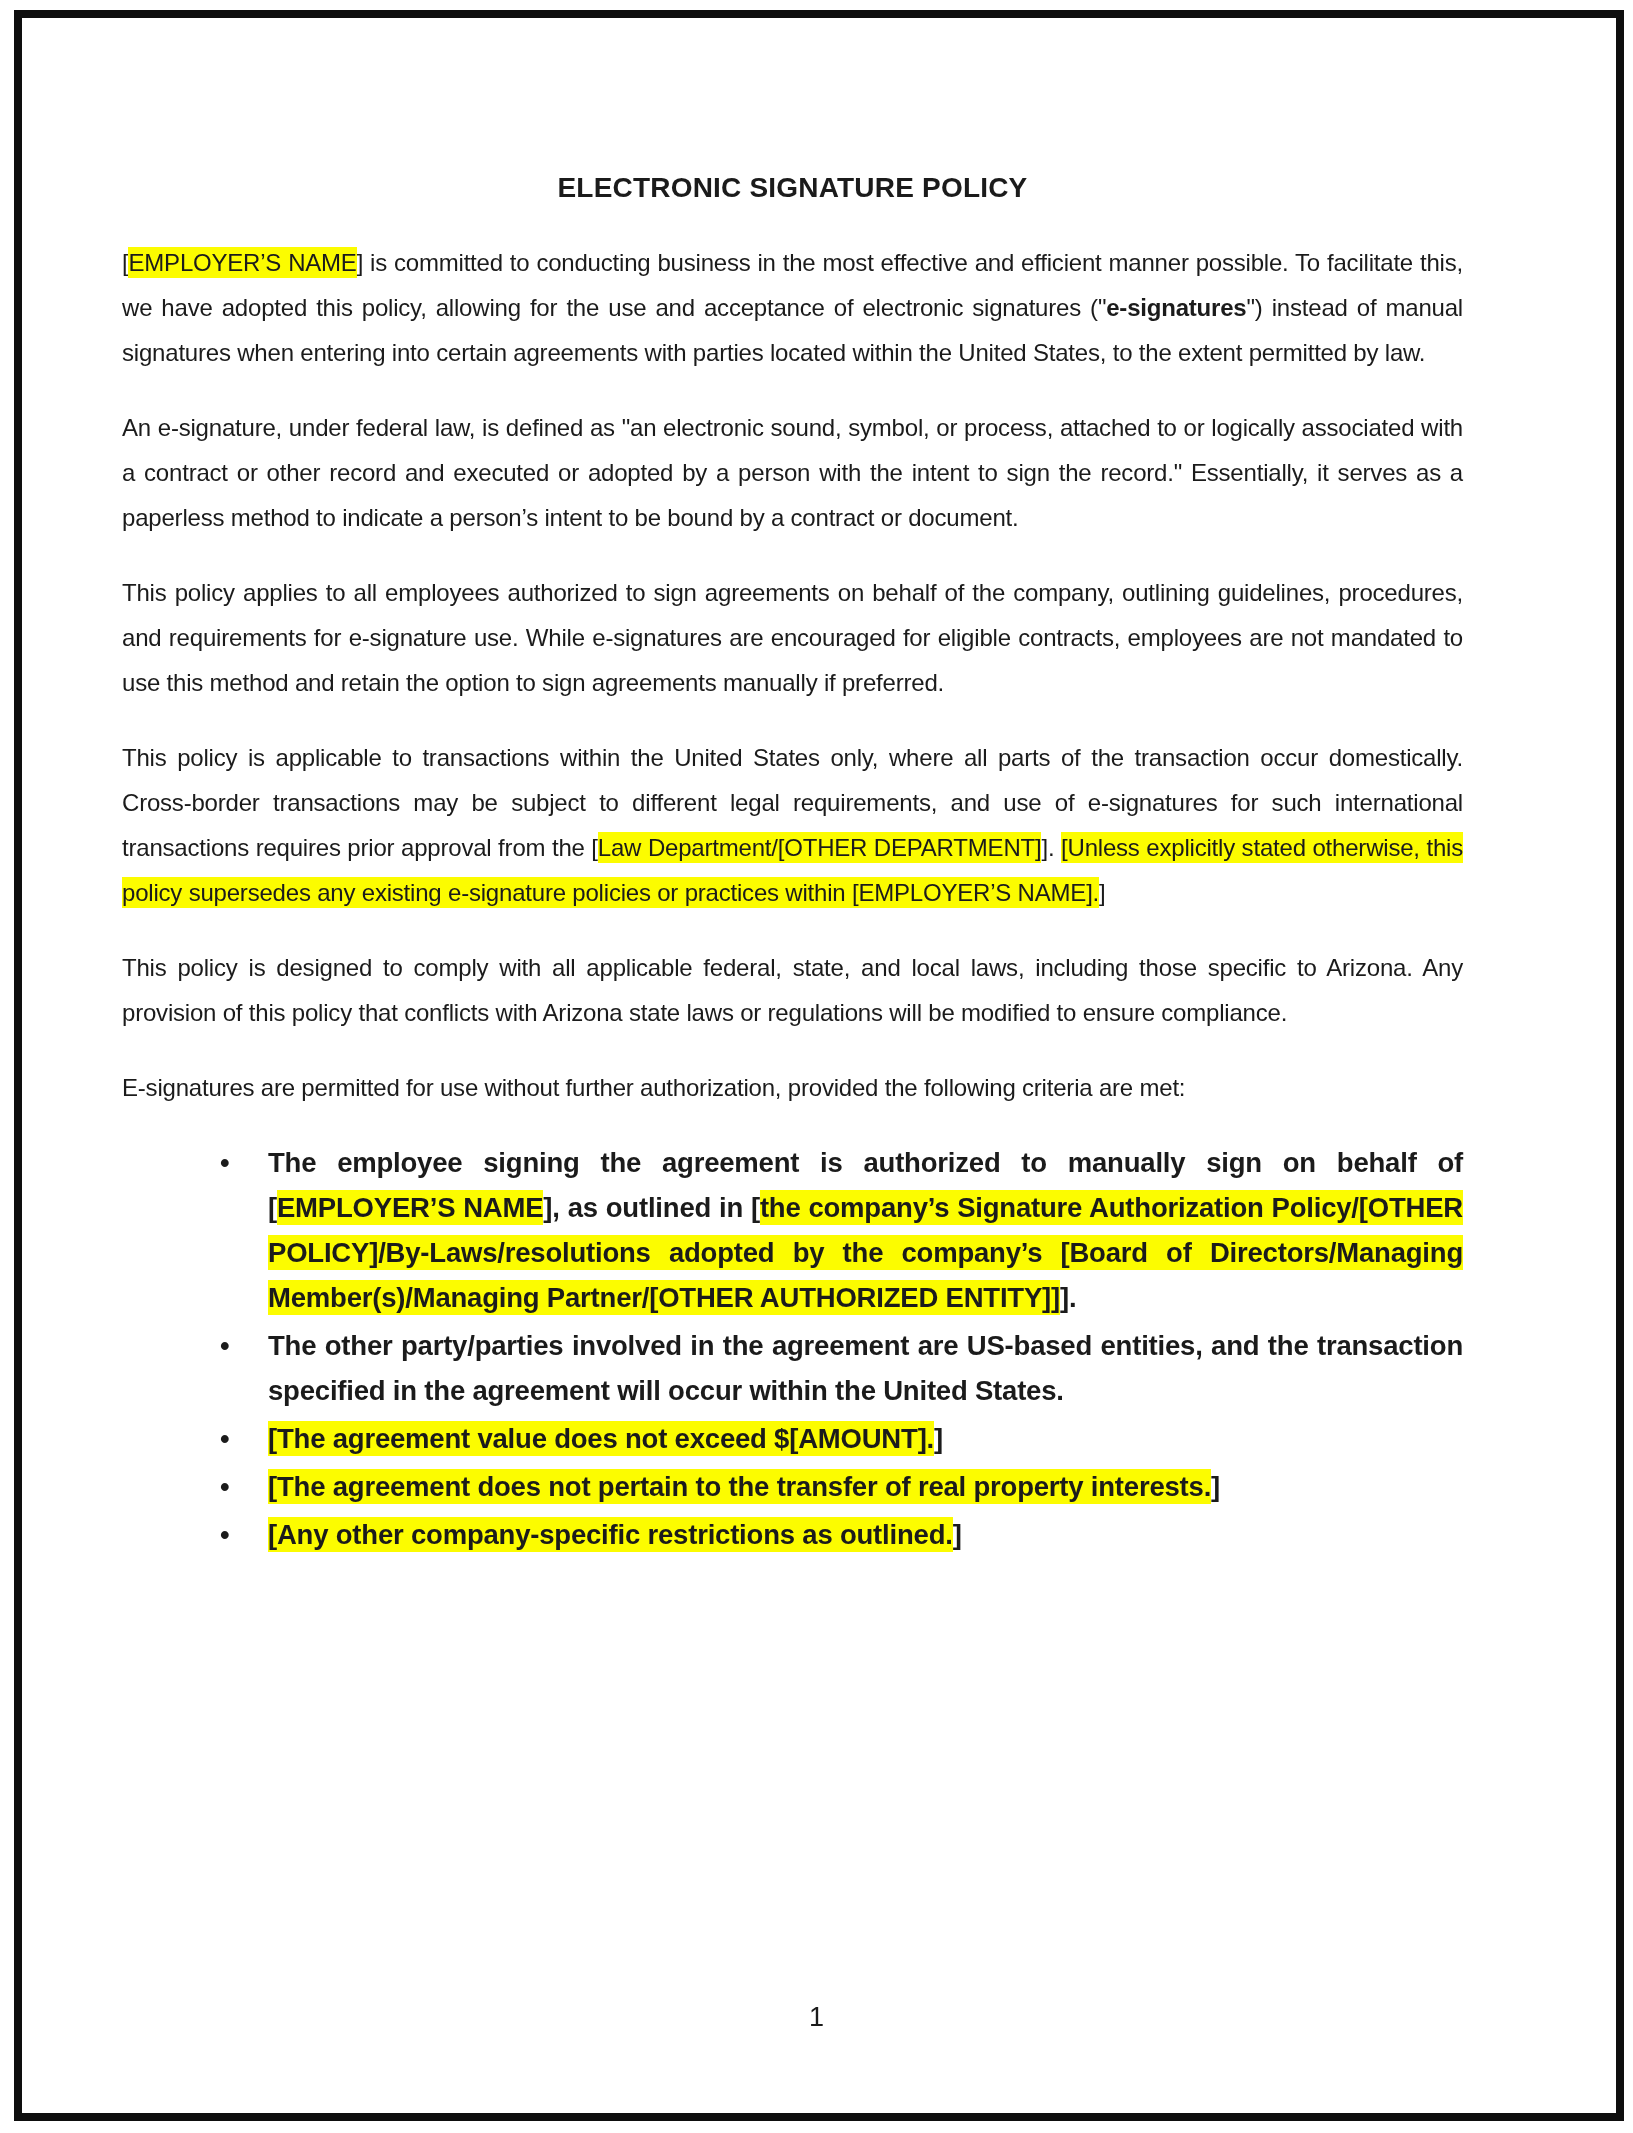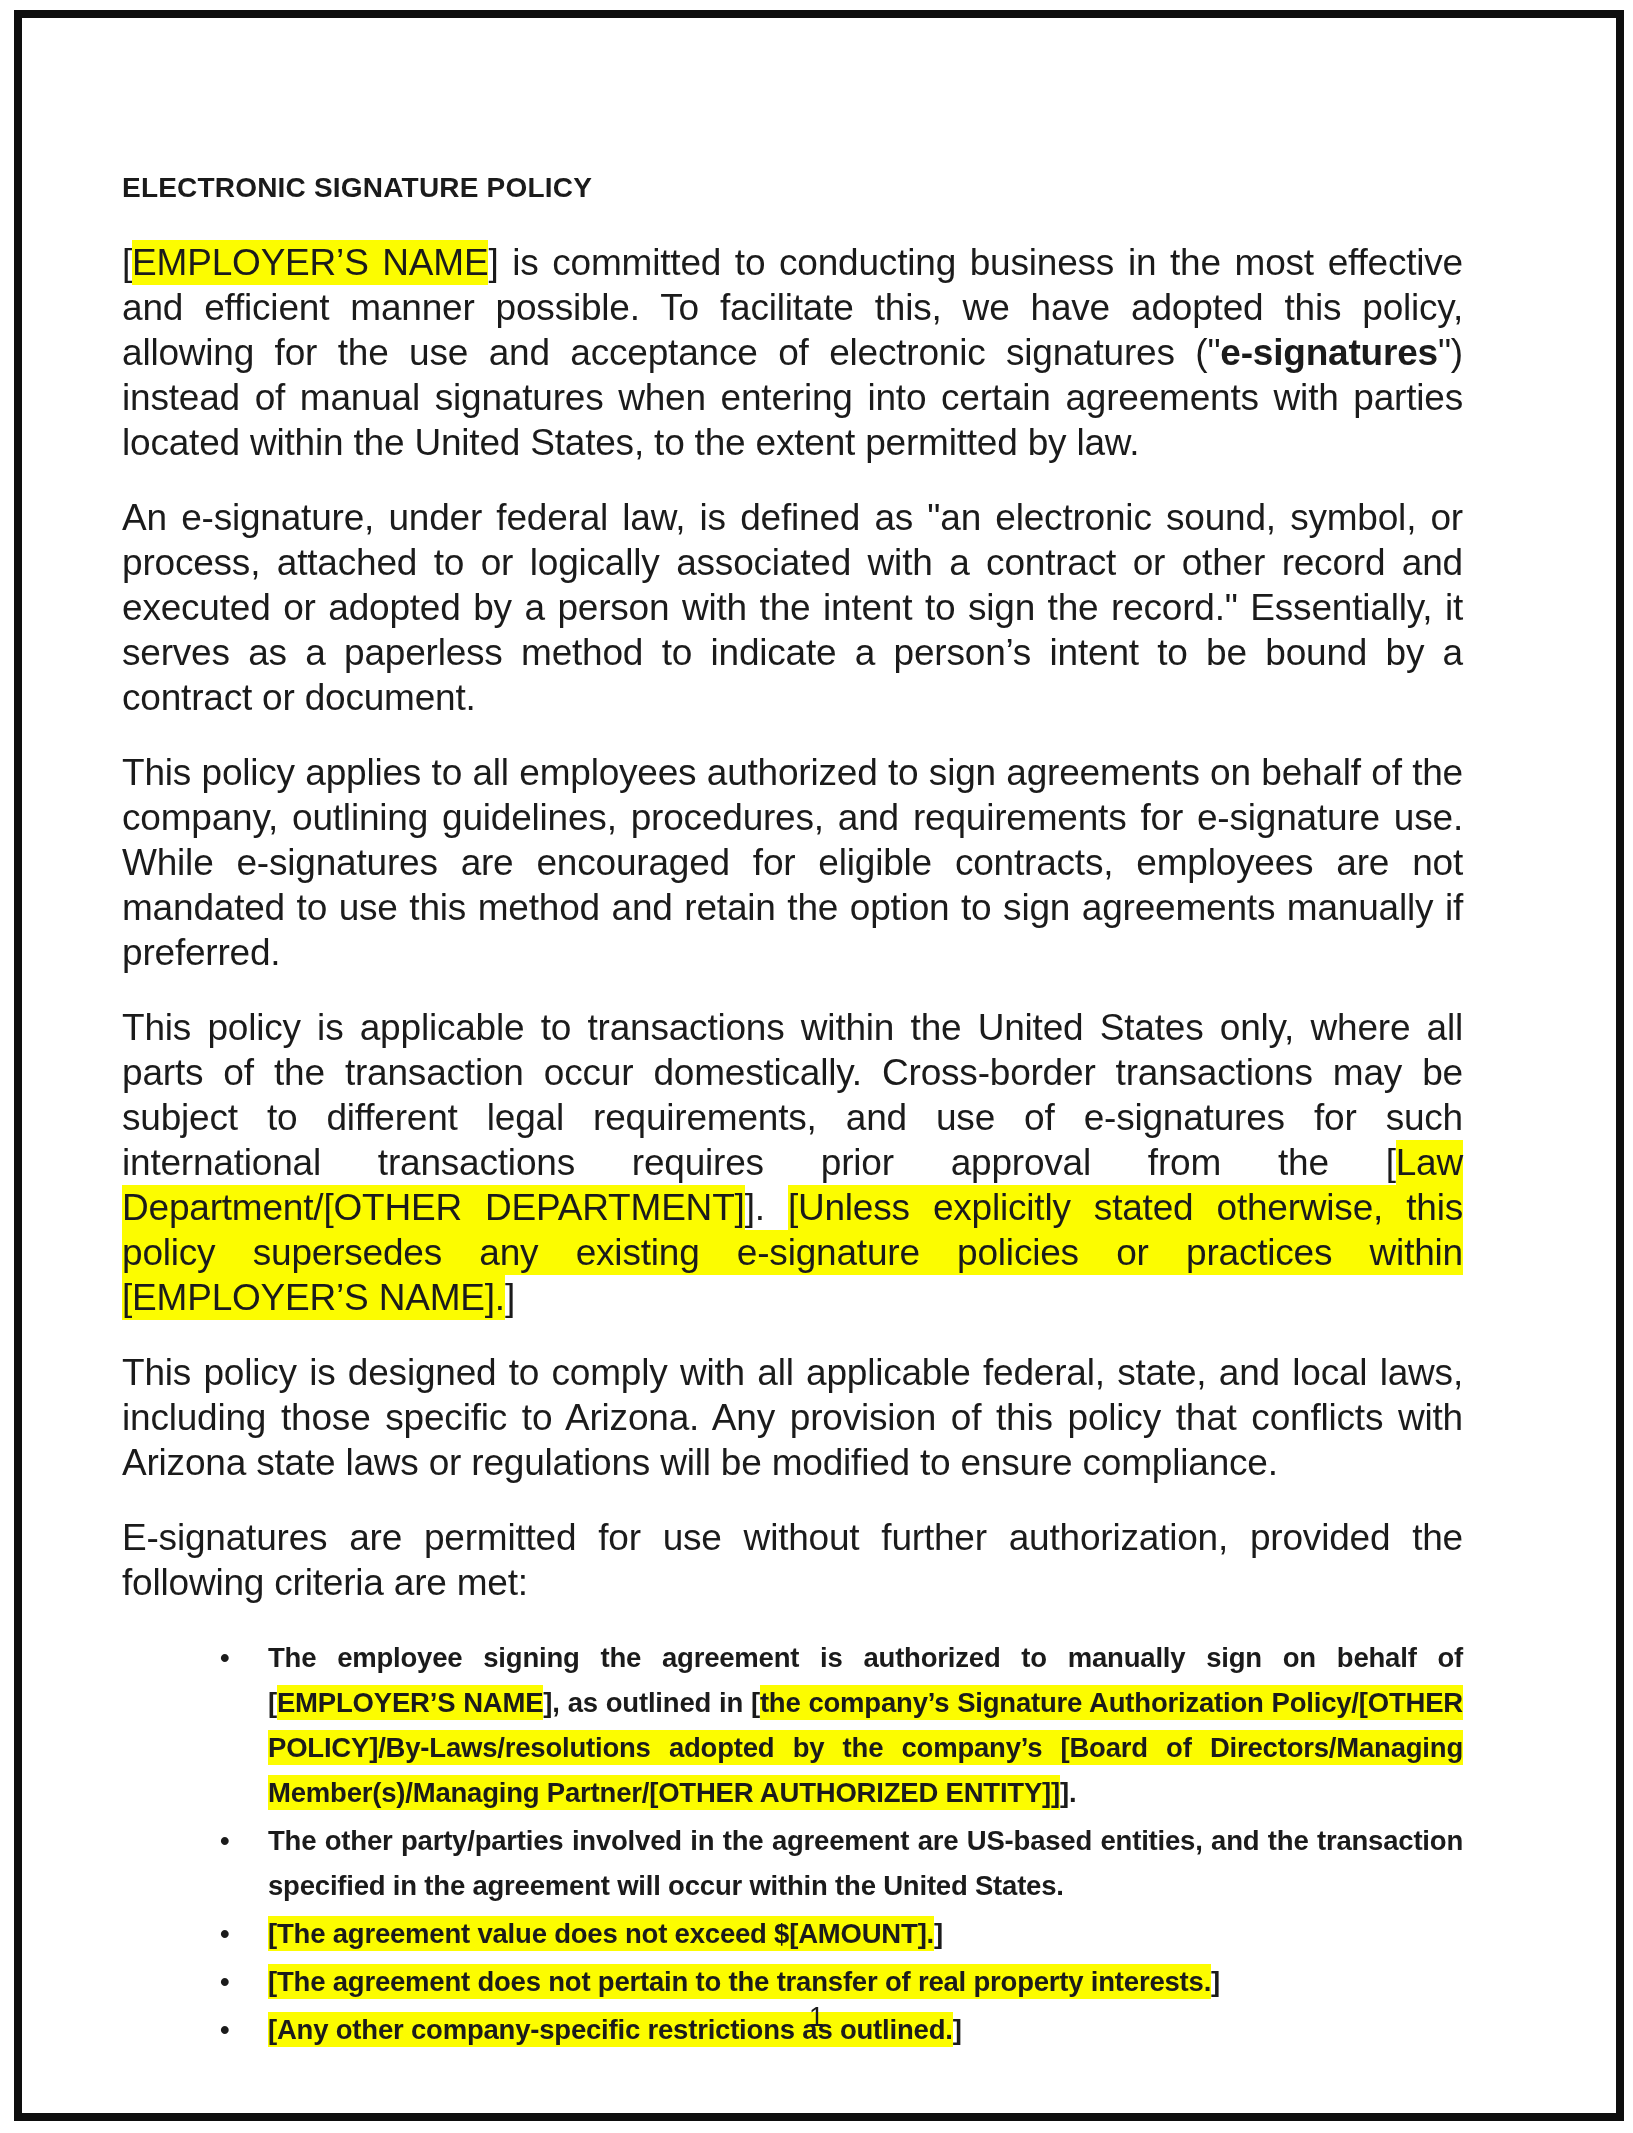--- a/index.html
+++ b/index.html
@@ -25,33 +25,33 @@
     pointer-events: none;
   }
   .content {
     position: absolute;
     left: 122px;
     right: 170px;
     top: 0;
     padding-top: 172px;
   }
   .doc-title {
-    text-align: left;
+    text-align: center;
     font-weight: bold;
     font-size: 28px;
     letter-spacing: 0.2px;
     margin: 0 0 36px 0;
   }
   h2.heading {
     font-weight: bold;
     font-size: 28px;
     margin: 0 0 28px 0;
   }
   p.para {
-    font-size: 37px;
+    font-size: 24px;
     line-height: 45px;
     text-align: justify;
     margin: 0 0 30px 0;
     letter-spacing: -0.2px;
   }
   ul.criteria {
     margin: 6px 0 0 0;
     padding: 0 0 0 146px;
     list-style: none;
     font-weight: bold;

